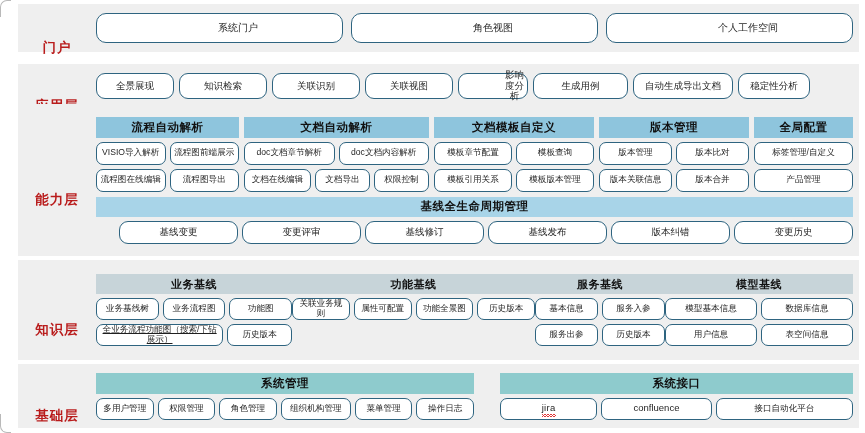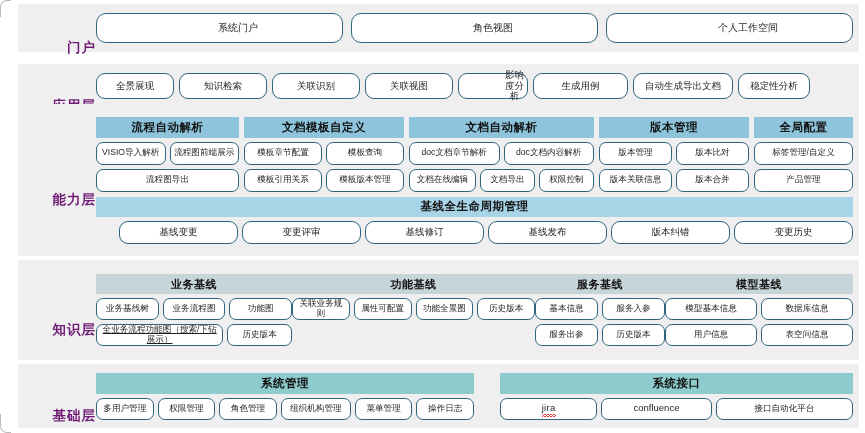--- a/index.html
+++ b/index.html
@@ -15,24 +15,24 @@
 
   
   .band{
     position:absolute;left:18px;right:6px;
     background:#efefef;
     box-sizing:border-box;
     display:flex;align-items:center;
   }
   .band-label{
     width:78px;flex:0 0 78px;
-    text-align:right;
+    text-align:center;
     font-weight:bold;font-size:13.5px;
     letter-spacing:1px;
-    color:#701a75;
+    color:#b91c1c;
     margin-top:40px;
   }
   .band-body{flex:1 1 auto;padding-right:6px;}
 
   
   .btn{
     border:1.3px solid #2e6480;
     border-radius:7px;
     background:#ffffff;
     color:#1f1f1f;
@@ -151,46 +151,47 @@
 
       <div class="cap-cols">
 
         <div class="cap-col" style="flex:0 0 143px;">
           <div class="grp-head">流程自动解析</div>
           <div class="btn-row">
             <div class="btn">VISIO导入解析</div>
             <div class="btn">流程图前端展示</div>
           </div>
           <div class="btn-row">
+            <div class="btn">流程图在线编辑</div>
             <div class="btn">流程图导出</div>
-          </div>
-        </div>
-
-        <div class="cap-col" style="flex:0 0 160px;">
-          <div class="grp-head">文档模板自定义</div>
-          <div class="btn-row">
-            <div class="btn">模板章节配置</div>
-            <div class="btn">模板查询</div>
-          </div>
-          <div class="btn-row">
-            <div class="btn">模板引用关系</div>
-            <div class="btn">模板版本管理</div>
           </div>
         </div>
 
         <div class="cap-col" style="flex:0 0 185px;">
           <div class="grp-head">文档自动解析</div>
           <div class="btn-row">
             <div class="btn">doc文档章节解析</div>
             <div class="btn">doc文档内容解析</div>
           </div>
           <div class="btn-row">
             <div class="btn" style="flex:1.25 1 0;">文档在线编辑</div>
             <div class="btn">文档导出</div>
             <div class="btn">权限控制</div>
+          </div>
+        </div>
+
+        <div class="cap-col" style="flex:0 0 160px;">
+          <div class="grp-head">文档模板自定义</div>
+          <div class="btn-row">
+            <div class="btn">模板章节配置</div>
+            <div class="btn">模板查询</div>
+          </div>
+          <div class="btn-row">
+            <div class="btn">模板引用关系</div>
+            <div class="btn">模板版本管理</div>
           </div>
         </div>
 
         <div class="cap-col" style="flex:0 0 150px;">
           <div class="grp-head">版本管理</div>
           <div class="btn-row">
             <div class="btn">版本管理</div>
             <div class="btn">版本比对</div>
           </div>
           <div class="btn-row">

